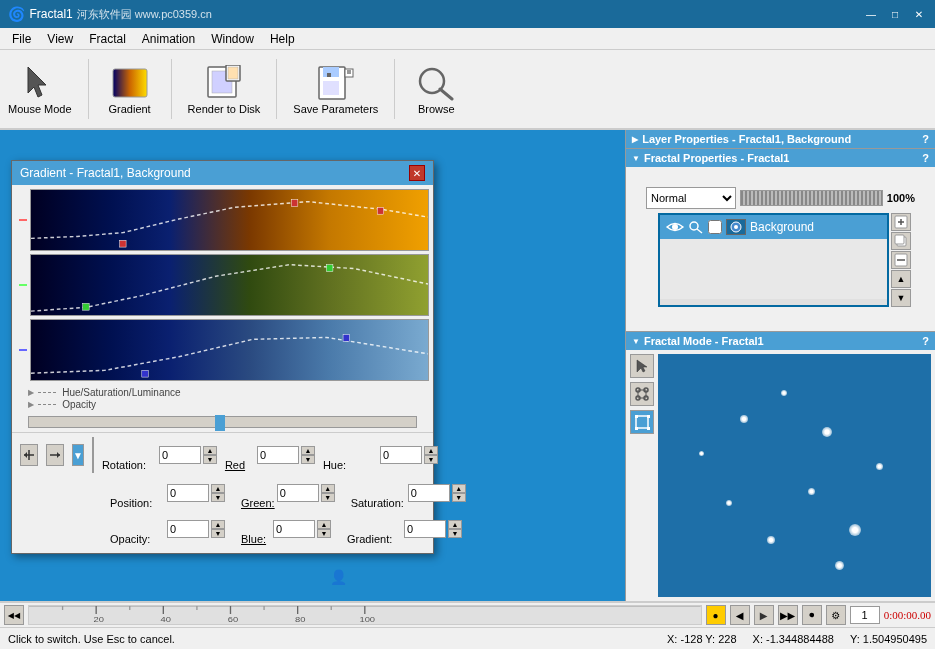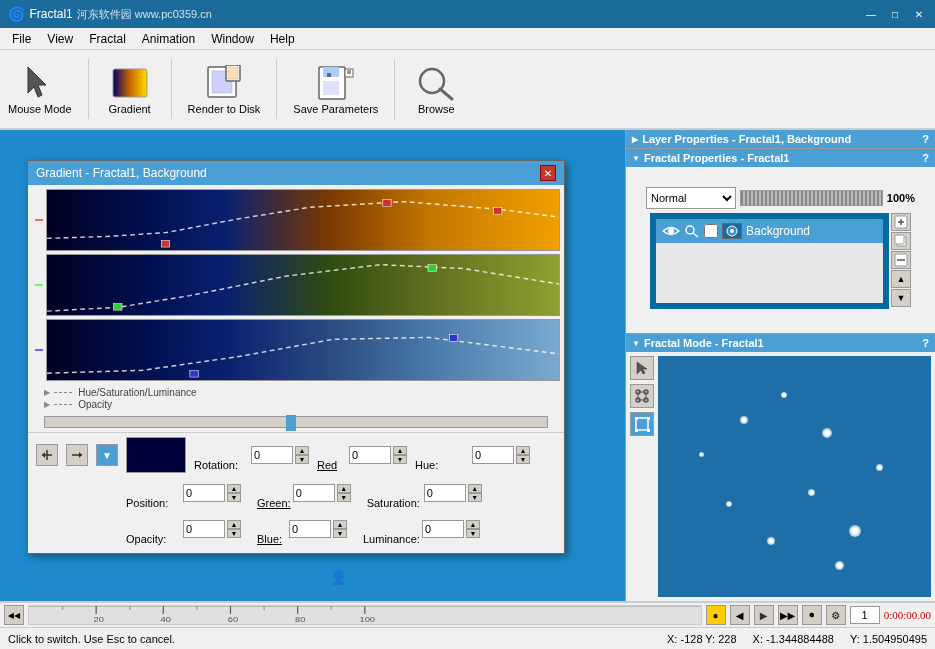--- a/index.html
+++ b/index.html
@@ -202,22 +202,22 @@
       flex: 1;
       background: #1e6fa8;
       position: relative;
       overflow: hidden;
     }
 
     
     #gradient-dialog {
       position: absolute;
       top: 30px;
-      left: 27px;
-      width: 538px;
+      left: 11px;
+      width: 423px;
       background: #f0f0f0;
       border: 1px solid #666;
       box-shadow: 3px 3px 8px rgba(0,0,0,0.4);
       z-index: 50;
     }
     .dialog-titlebar {
       background: #4a9fd4;
       color: white;
       padding: 4px 8px;
       display: flex;
@@ -403,22 +403,23 @@
     }
 
     .layer-controls-row {
       display: flex;
       align-items: stretch;
       margin: 0 4px 4px;
     }
     .layer-list-area {
       flex: 1;
       background: #e0e0e0;
-      border: 6px solid #0369a1;
+      border: 2px solid #0369a1;
       min-height: 80px;
+      margin-left: 8px;
     }
     .layer-right-btns {
       display: flex;
       flex-direction: column;
       gap: 1px;
       padding-left: 2px;
     }
     .lr-btn {
       width: 20px;
       height: 18px;
@@ -708,21 +709,21 @@
           <div class="field-group" style="margin-left:8px;">
             <span class="field-label short" style="text-decoration:underline;">Blue:</span>
             <input class="num-input" type="text" value="0" style="">
             <div class="num-spin">
               <div class="spin-btn">▲</div>
               <div class="spin-btn">▼</div>
             </div>
           </div>
 
           <div class="field-group" style="margin-left:8px;">
-            <span class="field-label">Luminance:</span>
+            <span class="field-label">Gradient:</span>
             <input class="num-input" type="text" value="0" style="">
             <div class="num-spin">
               <div class="spin-btn">▲</div>
               <div class="spin-btn">▼</div>
             </div>
           </div>
         </div>
       </div>
     </div>
 

